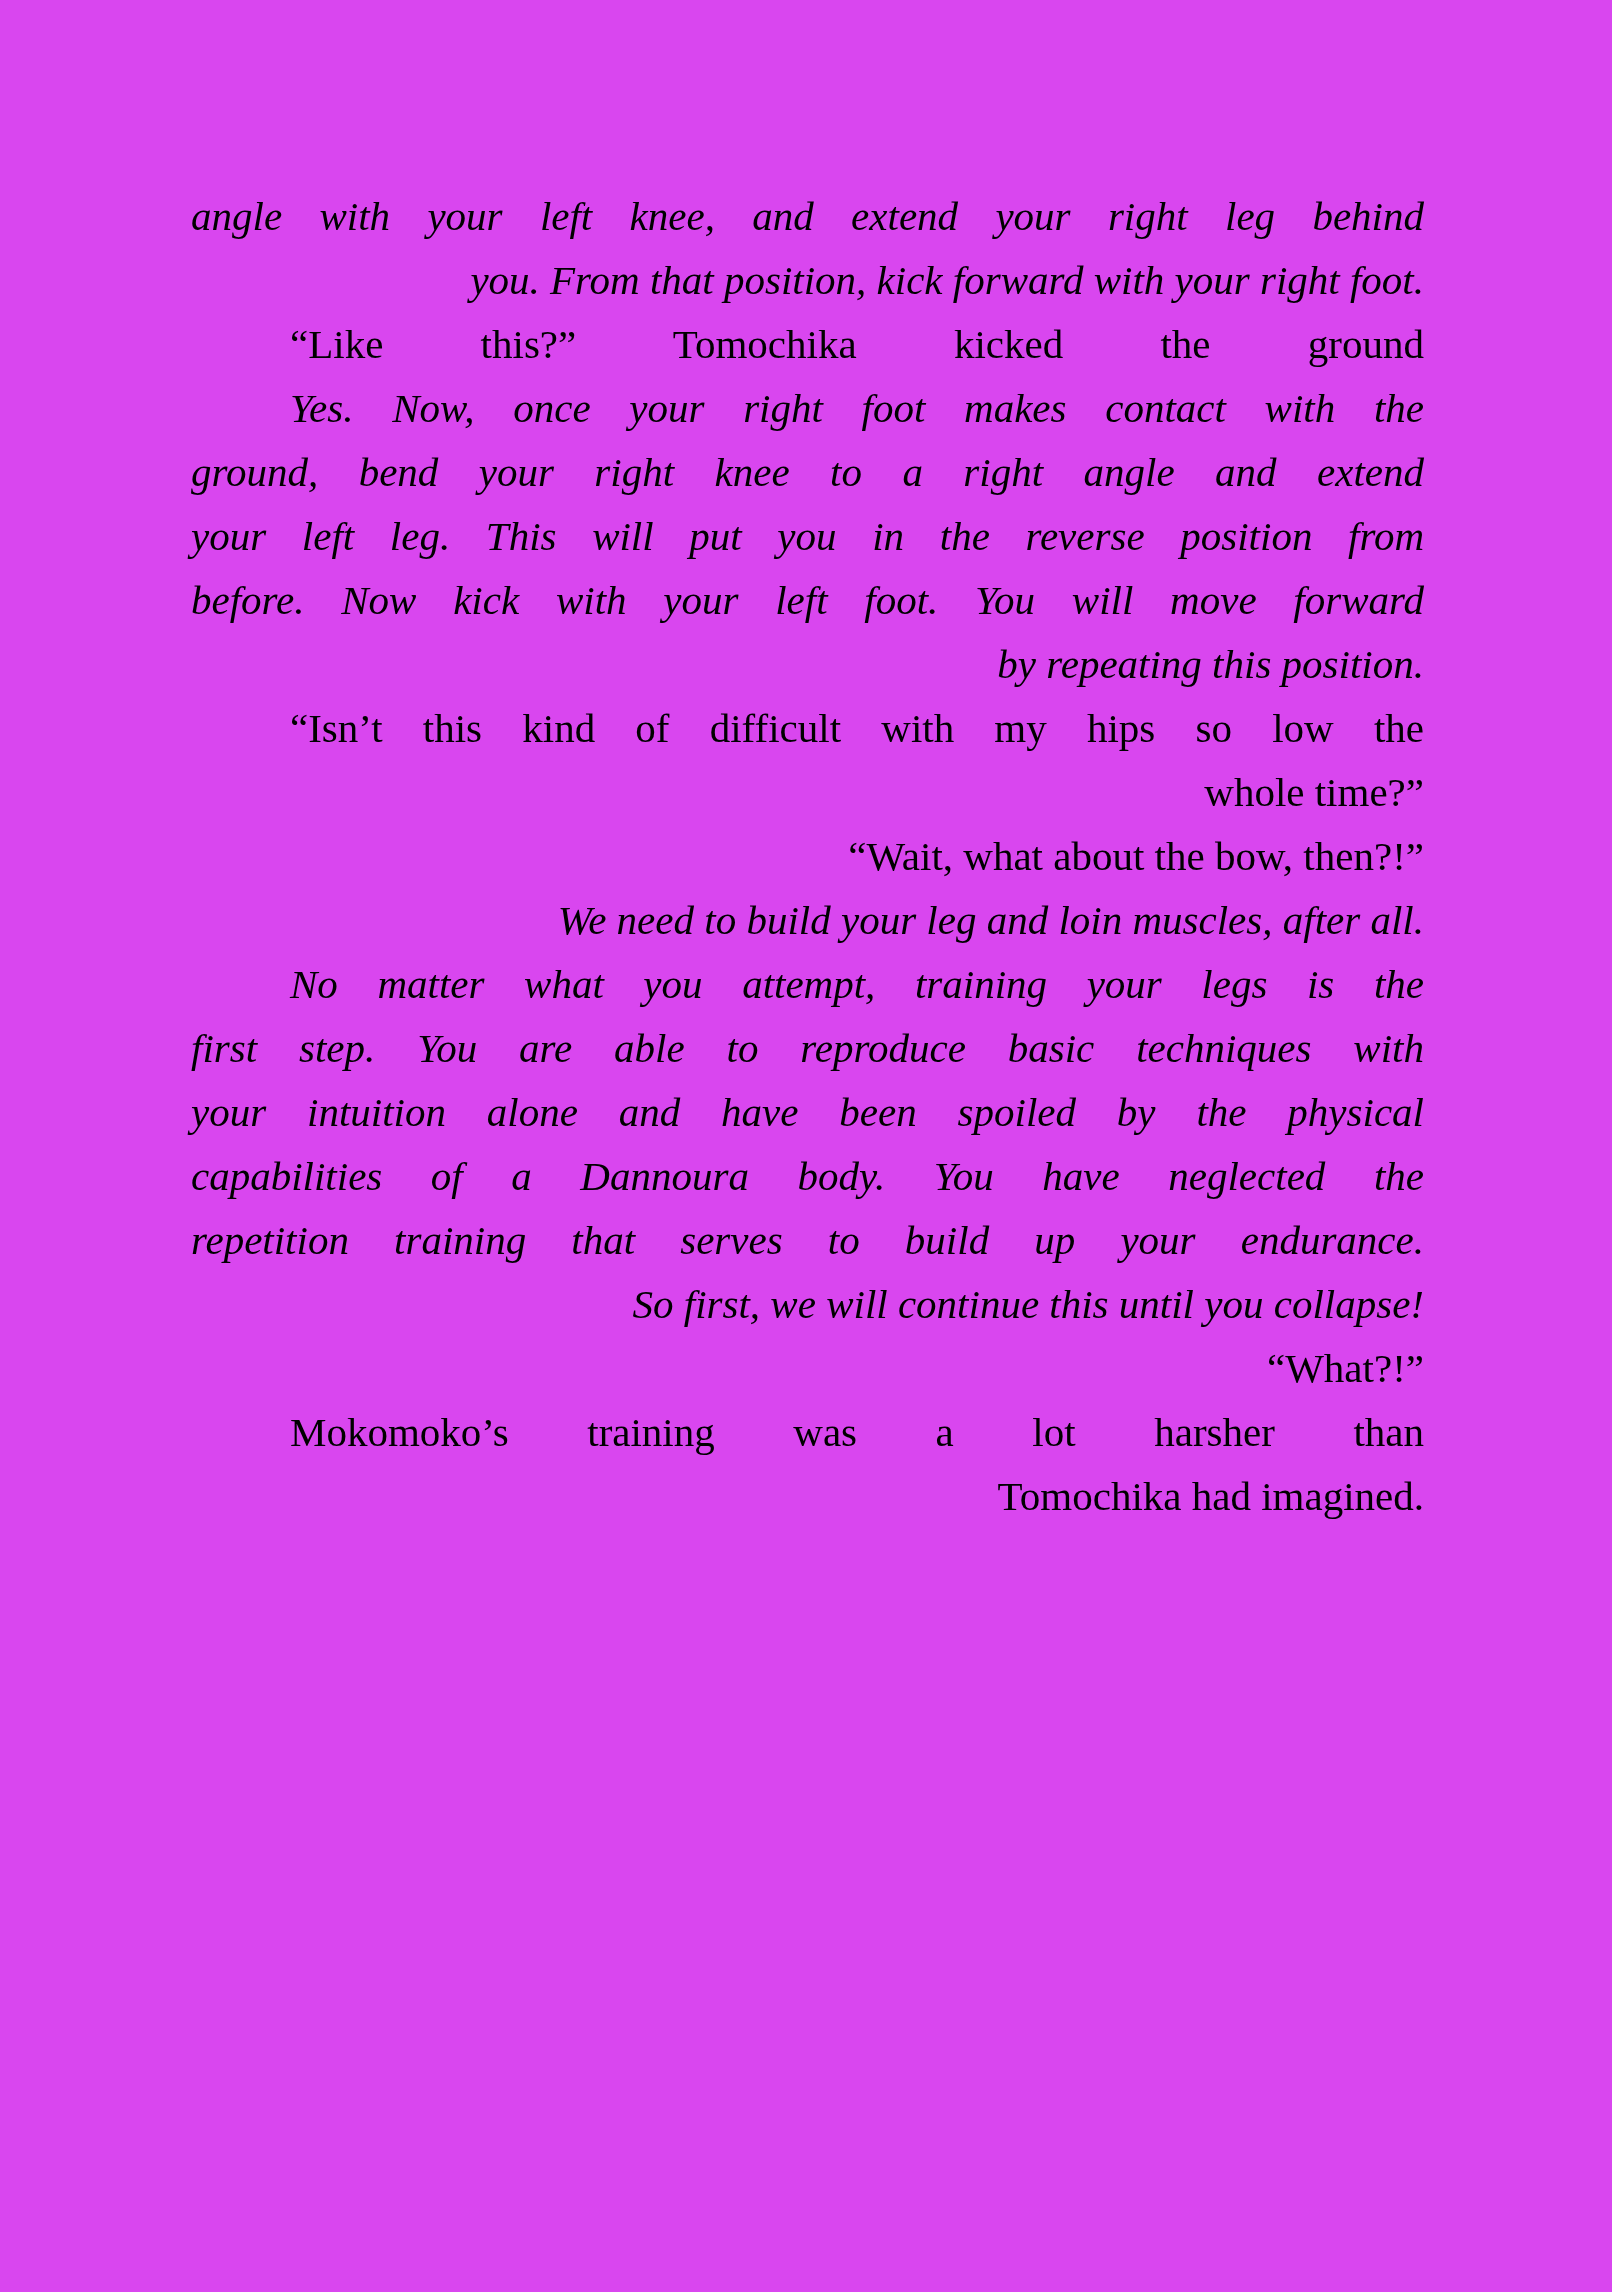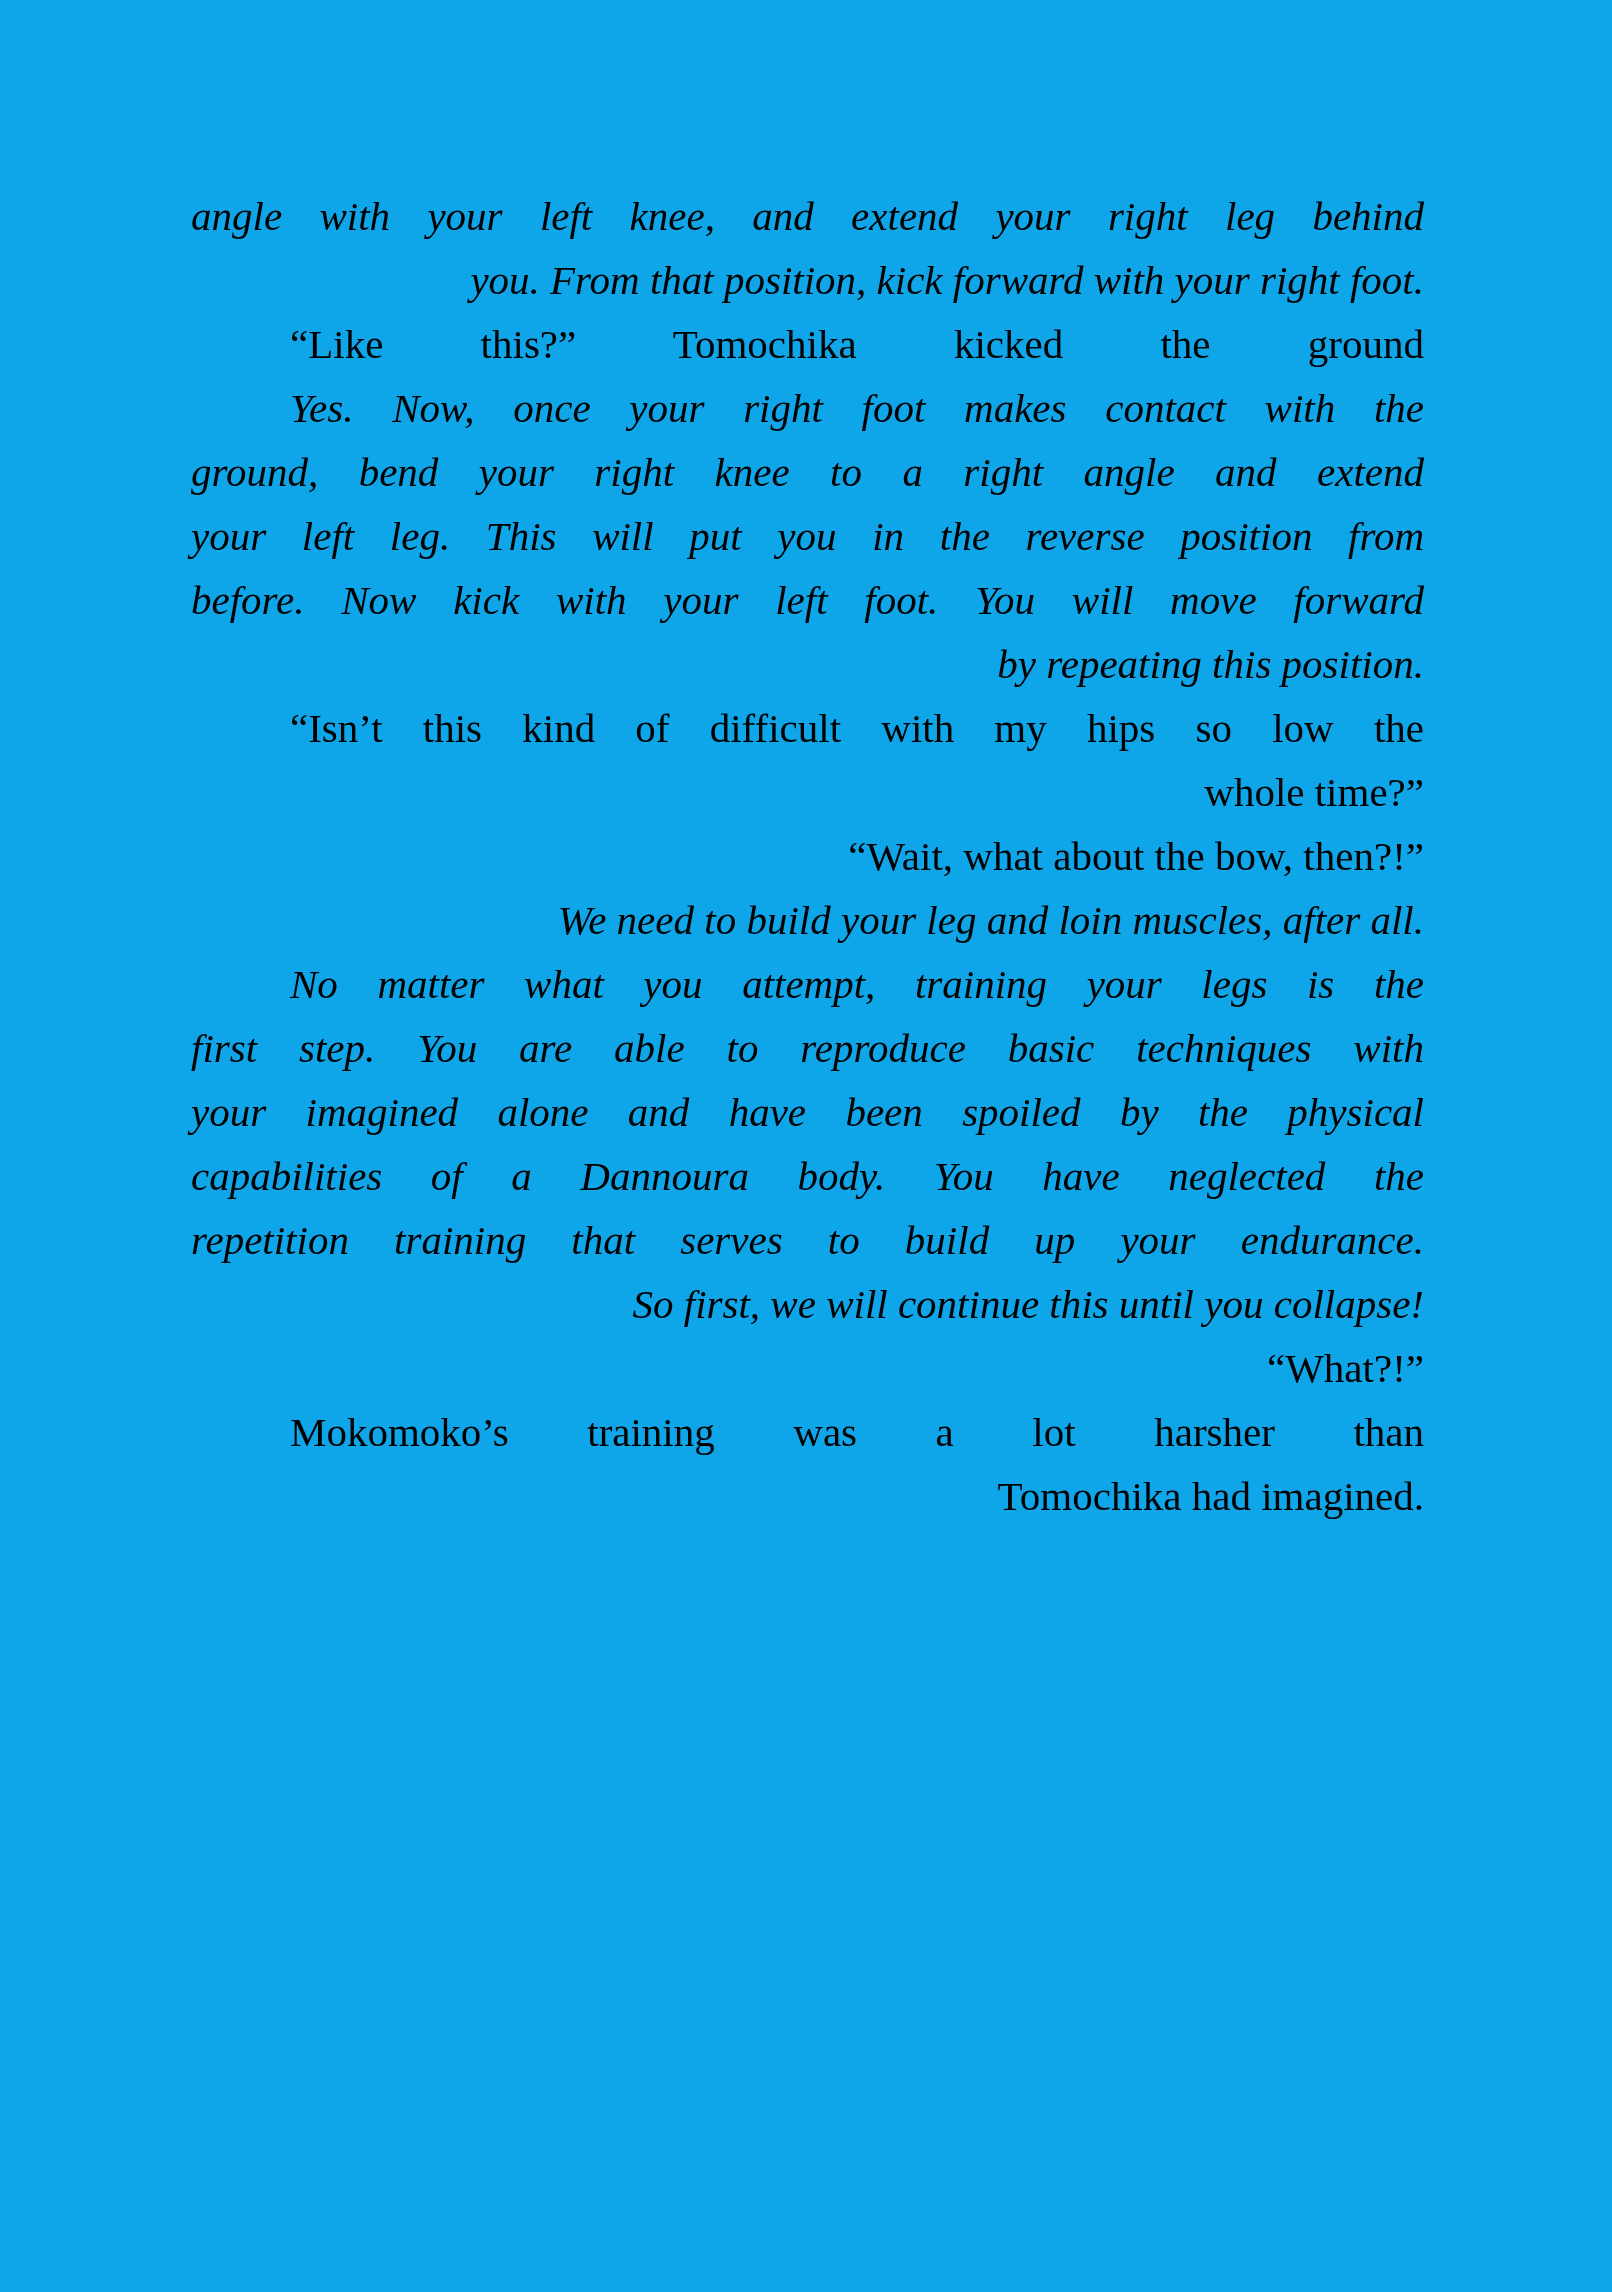--- a/index.html
+++ b/index.html
@@ -4,21 +4,21 @@
 <style>
   html, body {
     margin: 0;
     padding: 0;
     background: #ffffff;
   }
   .page {
     position: relative;
     width: 1613px;
     height: 2293px;
-    background: #0ea5e9;
+    background: #d946ef;
     overflow: hidden;
   }
   .text-block {
     position: absolute;
     left: 191px;
     top: 184px;
     width: 1233px;
     color: #000000;
     font-family: "Liberation Serif", serif;
     font-size: 41px;
@@ -68,21 +68,21 @@
       </div>
       <div class="paragraph">
         <div class="line indent">“Wait, what about the bow, then?!”</div>
       </div>
       <div class="paragraph italic">
         <div class="line indent">We need to build your leg and loin muscles, after all.</div>
       </div>
       <div class="paragraph italic">
         <div class="line justify indent">No matter what you attempt, training your legs is the</div>
         <div class="line justify">first step. You are able to reproduce basic techniques with</div>
-        <div class="line justify">your imagined alone and have been spoiled by the physical</div>
+        <div class="line justify">your intuition alone and have been spoiled by the physical</div>
         <div class="line justify">capabilities of a Dannoura body. You have neglected the</div>
         <div class="line justify">repetition training that serves to build up your endurance.</div>
         <div class="line">So first, we will continue this until you collapse!</div>
       </div>
       <div class="paragraph">
         <div class="line indent">“What?!”</div>
       </div>
       <div class="paragraph">
         <div class="line justify indent">Mokomoko’s training was a lot harsher than</div>
         <div class="line">Tomochika had imagined.</div>

